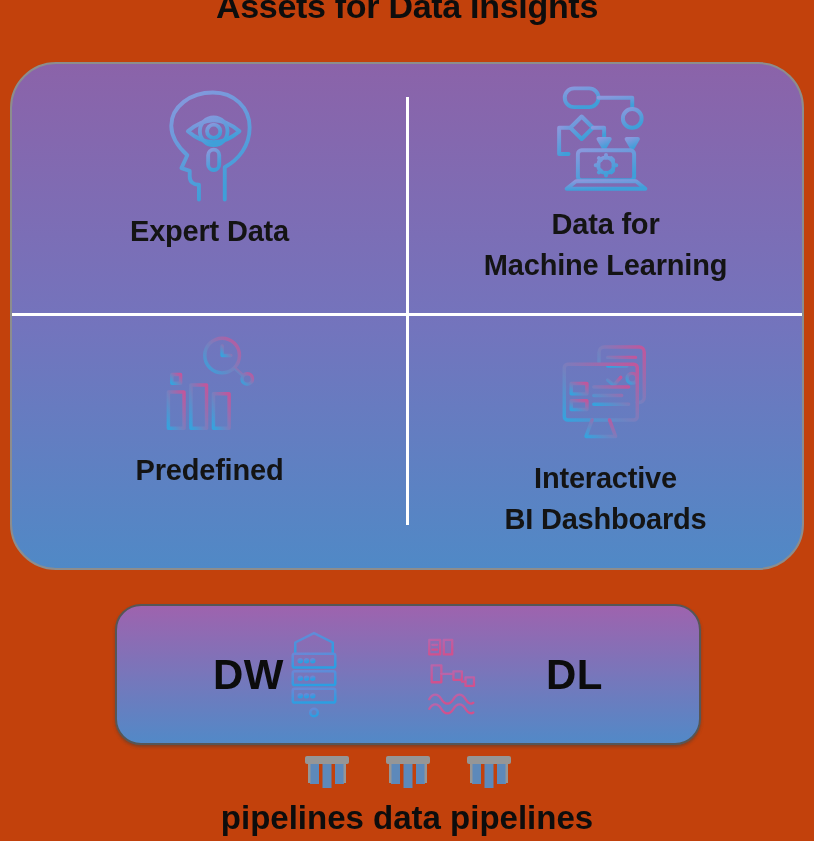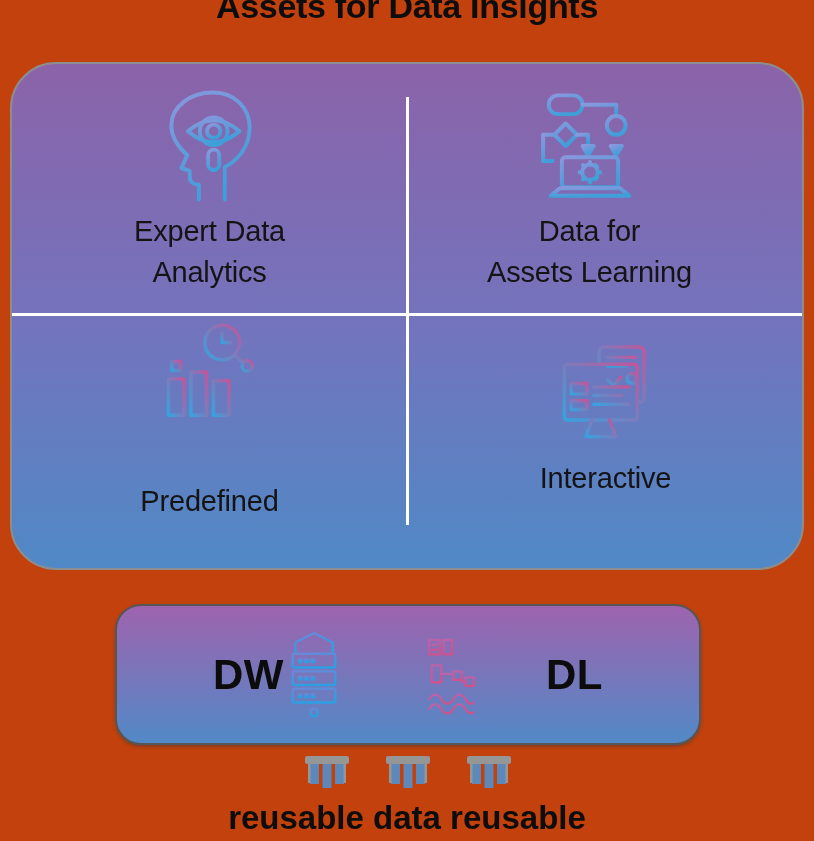--- a/index.html
+++ b/index.html
@@ -17,27 +17,27 @@
     position:absolute; left:10px; top:62px; width:794px; height:508px;
     border-radius:46px; border:2px solid #8d8d8d;
     background:linear-gradient(180deg,#8b63a9 0%, #7374bd 52%, #5089c6 100%);
     overflow:hidden;
   }
   .h-divider { position:absolute; left:0; top:249px; width:100%; height:3px; background:#ffffff; }
   .v-divider { position:absolute; left:394px; top:33px; width:3px; height:428px; background:#ffffff; }
 
   .quad { position:absolute; display:flex; flex-direction:column; align-items:center; }
   .quad-tl { left:0;   top:0;     width:395px; height:249px; padding-top:21px; }
-  .quad-tr { left:381px; top:0;   width:393px; height:249px; padding-top:21px; }
-  .quad-bl { left:0;   top:252px; width:395px; height:252px; padding-top:3px;gap:44px; }
+  .quad-tr { left:397px; top:0;   width:393px; height:249px; padding-top:14px; }
+  .quad-bl { left:0;   top:252px; width:395px; height:252px; padding-top:16px; }
   .quad-br { left:397px; top:252px; width:393px; height:252px; padding-top:24px; }
   .quad .icon-wrap { height:122px; display:flex; align-items:center; justify-content:center; }
   .quad-bl .icon-wrap, .quad-br .icon-wrap { height:106px; margin-bottom:8px; }
   .quad-label {
-    margin-top:4px; text-align:center; font-size:29px; font-weight:normal;
+    margin-top:4px; text-align:center; font-size:29px; font-weight:bold;
     color:#141414; line-height:41px; letter-spacing:-0.2px;
   }
 
   .storage-box {
     position:absolute; left:115px; top:604px; width:586px; height:141px;
     border-radius:26px; border:2px solid #565656;
     background:linear-gradient(180deg,#9e63ae 0%, #5289c7 100%);
     box-shadow:0 2px 3px rgba(60,60,60,.45);
     display:flex; align-items:center; justify-content:center;
   }
@@ -83,21 +83,20 @@
             <path d="M26 61 v-8 c-3 0 -5 -1.5 -5 -4.5 l0 -3 -4.5 -1.5 3.2 -7 c-5.5 -5 -8.7 -10.5 -8.7 -16 C11 10.5 21.5 3 33.5 3 c11.5 0 20 8 20 19 0 10 -6 17.5 -13.5 21.5 L40 61"></path>
             <path d="M20 24 Q34 12 48 24 Q34 36 20 24 Z"></path>
             <circle cx="34" cy="24" r="7.5"></circle>
             <circle cx="34" cy="24" r="3.6"></circle>
             <rect x="31" y="34" width="6" height="11" rx="3"></rect>
           </g>
         </svg>
       </div>
       <div class="quad-label">
         <div>Expert Data</div>
-        <div>Analytics</div>
       </div>
     </div>
 
     <div class="quad quad-tr">
       <div class="icon-wrap">
         <svg width="120" height="120" viewBox="0 0 64 64" fill="none">
           <defs>
               <linearGradient id="g2" x1="0" y1="0" x2="0.5" y2="1">
             <stop offset="0" stop-color="#8a98dd"></stop>
                 <stop offset="1" stop-color="#3f9fd9"></stop>
@@ -116,21 +115,21 @@
             <path d="M43 32 H49 L46 37 Z" fill="url(#g2)"></path>
             <rect x="17" y="38" width="30" height="16" rx="2"></rect>
             <circle cx="32" cy="46" r="4.2"></circle>
             <path d="M32 40.5 V42 M32 50 V51.5 M26.5 46 H28 M36 46 H37.5 M28.2 42.2 l1 1 M34.8 49.8 l1 -1 M28.2 49.8 l1 -1 M34.8 42.2 l1 1"></path>
             <path d="M11 58.5 H53 L48 54.5 H16 Z"></path>
           </g>
         </svg>
       </div>
       <div class="quad-label">
         <div>Data for</div>
-        <div>Assets Learning</div>
+        <div>Machine Learning</div>
       </div>
     </div>
 
     <div class="quad quad-bl">
       <div class="icon-wrap">
         <svg width="112" height="104" viewBox="0 0 64 60" fill="none">
           <defs>
               <linearGradient id="g3" x1="0" y1="1" x2="1" y2="0">
             <stop offset="0" stop-color="#35a3de"></stop>
                 <stop offset="1" stop-color="#c2569b"></stop>
@@ -172,20 +171,21 @@
             <rect x="12" y="25" width="9" height="6"></rect>
             <rect x="12" y="35" width="9" height="5"></rect>
             <path d="M25 27 H45 M25 32 H41 M25 37 H45"></path>
             <path d="M24 46 L20.5 55.5 H37.5 L34 46"></path>
             <path d="M13 56.5 H45"></path>
           </g>
         </svg>
       </div>
       <div class="quad-label">
         <div>Interactive</div>
+        <div>BI Dashboards</div>
       </div>
     </div>
   </div>
 
   <div class="storage-box">
     <span class="storage-label dw-label">DW</span>
 
     <span>
       <svg width="60" height="112" viewBox="0 0 48 74" fill="none">
         <defs>
@@ -268,15 +268,15 @@
         <rect x="9" y="12" width="9" height="20" fill="#5d89ba"></rect>
         <rect x="21.5" y="12" width="9" height="24" fill="#5d89ba"></rect>
         <rect x="34" y="12" width="9" height="20" fill="#5d89ba"></rect>
         <rect x="4" y="4" width="44" height="8" rx="2" fill="#969696"></rect>
         <rect x="7" y="12" width="2.5" height="19" fill="#969696"></rect>
         <rect x="42.5" y="12" width="2.5" height="19" fill="#969696"></rect>
       </svg>
     </span>
   </div>
 
-  <div class="bottom-caption">reusable data reusable</div>
+  <div class="bottom-caption">pipelines data pipelines</div>
 
 </div>
 
 </body></html>

